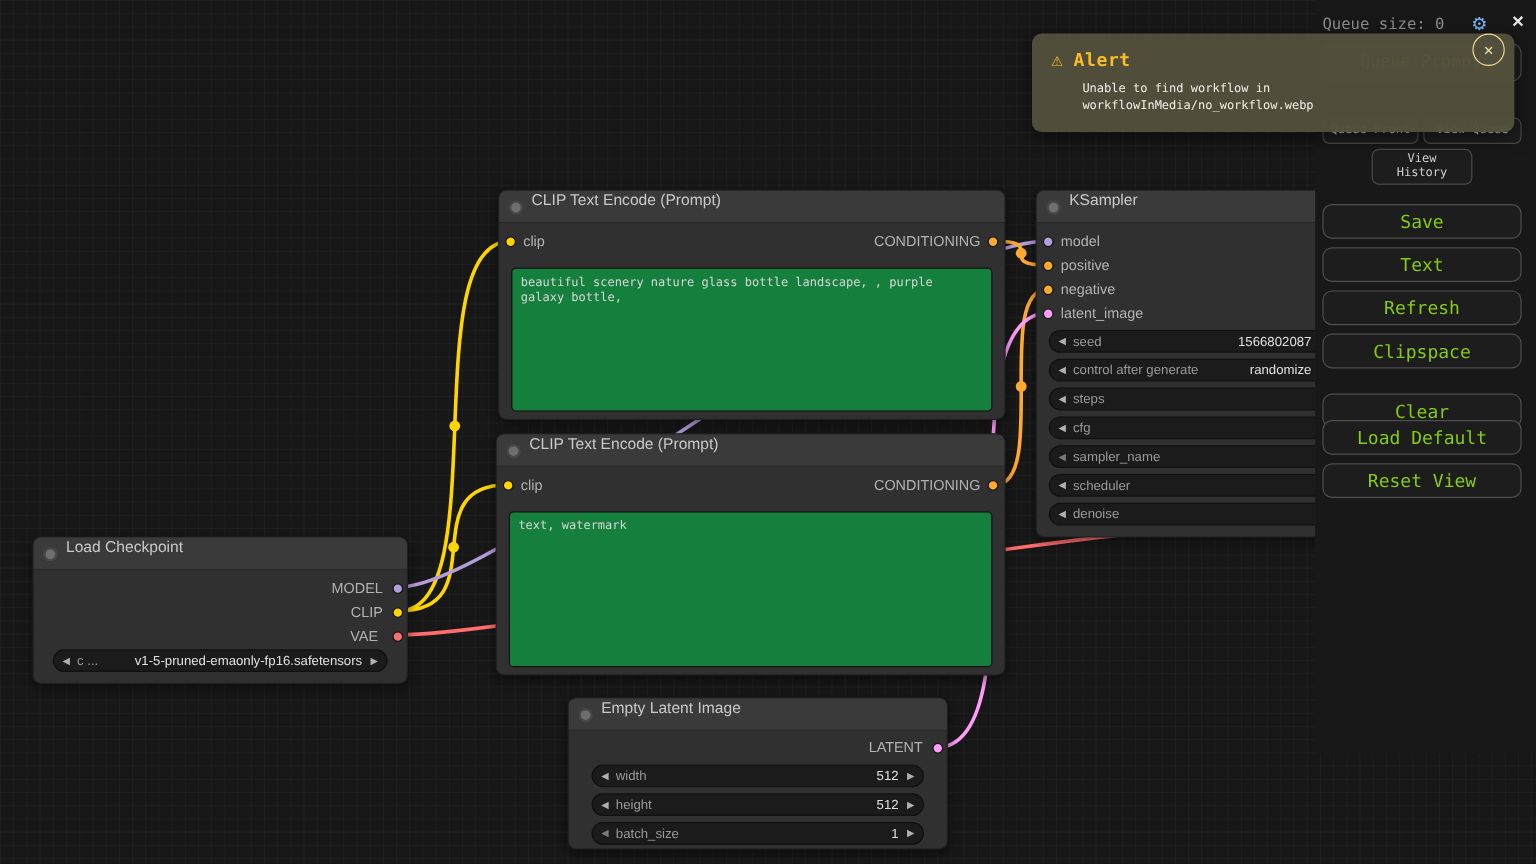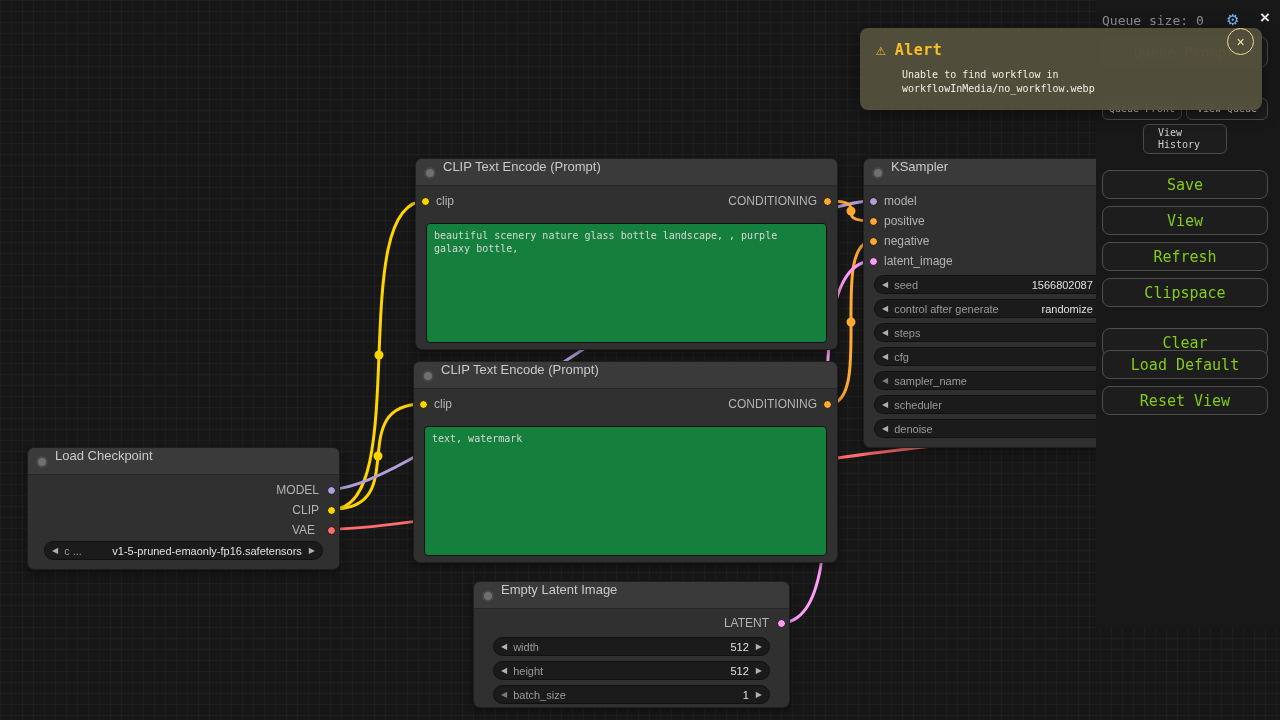--- a/index.html
+++ b/index.html
@@ -33,21 +33,21 @@
   
   #menu{position:absolute;left:1096px;top:0;width:184px;height:628px;background:#181818;z-index:5}
   .queue-size{position:absolute;left:6px;top:13px;font-family:"DejaVu Sans Mono",monospace;font-size:13px;color:#8e8e8e;z-index:11}
   .gear{position:absolute;left:130px;top:11px;font-size:15px;color:#79b8ff;cursor:pointer;z-index:11}
   .menu-close{position:absolute;right:10px;top:8px;font-size:17px;color:#e6e6e6;cursor:pointer;z-index:11;font-weight:bold}
   .menu-btn{position:absolute;left:6px;width:166px;height:29px;background:#1d1d1d;border:1px solid #4e4e4e;border-radius:8px;
         color:#84cc16;font-family:"DejaVu Sans Mono",monospace;font-size:15px;display:flex;align-items:center;
         justify-content:center;cursor:pointer;box-sizing:border-box}
   .menu-btn-sm{position:absolute;background:#1d1d1d;border:1px solid #4a4a4a;border-radius:6px;color:#cfcfcf;
         font-family:"DejaVu Sans Mono",monospace;font-size:10px;display:flex;align-items:center;justify-content:center;
-        text-align:left;cursor:pointer;box-sizing:border-box;line-height:1.2}
+        text-align:center;cursor:pointer;box-sizing:border-box;line-height:1.2}
   
   #toast{position:absolute;left:860px;top:28px;width:402px;background:rgba(84,80,61,0.97);border-radius:8px;z-index:10;
         box-shadow:0 4px 16px rgba(0,0,0,0.5);font-family:"DejaVu Sans Mono",monospace;
         padding:12px 40px 14px 16px;box-sizing:border-box}
   .toast-title-row{display:flex;align-items:center;gap:9px}
   .toast-icon{font-size:16px;color:#fbbf24}
   .toast-title{font-size:15px;font-weight:bold;color:#fbbf24;letter-spacing:0.5px}
   .toast-msg{margin-top:9px;margin-left:26px;color:#f1efe6;font-size:10px;line-height:1.42;width:302px}
   .toast-close{position:absolute;top:0px;right:8px;width:25px;height:25px;border-radius:50%;border:1px solid #f0da8d;
         color:#f7e9b4;display:flex;align-items:center;justify-content:center;font-size:14px;cursor:pointer;
@@ -204,21 +204,21 @@
 
 <div id="menu">
   <span class="queue-size">Queue size: 0</span>
   <span class="gear">⚙</span>
   <span class="menu-close">×</span>
   <div class="menu-btn" style="top:36px;height:32px;left:4px;width:168px;font-size:14px">Queue Prompt</div>
   <div class="menu-btn-sm" style="left:6px;top:98px;width:80px;height:22px">Queue Front</div>
   <div class="menu-btn-sm" style="left:90px;top:98px;width:82px;height:22px">View Queue</div>
   <div class="menu-btn-sm" style="left:47px;top:124px;width:84px;height:30px;white-space:normal;padding:0 14px">View History</div>
   <div class="menu-btn" style="top:170px">Save</div>
-  <div class="menu-btn" style="top:206px">View</div>
+  <div class="menu-btn" style="top:206px">Text</div>
   <div class="menu-btn" style="top:278px">Clipspace</div>
   <div class="menu-btn" style="top:242px">Refresh</div>
   <div class="menu-btn" style="top:328px">Clear</div>
   <div class="menu-btn" style="top:350px">Load Default</div>
   <div class="menu-btn" style="top:386px">Reset View</div>
 </div>
 
 <div id="toast">
   <div class="toast-title-row">
     <span class="toast-icon">⚠</span>

